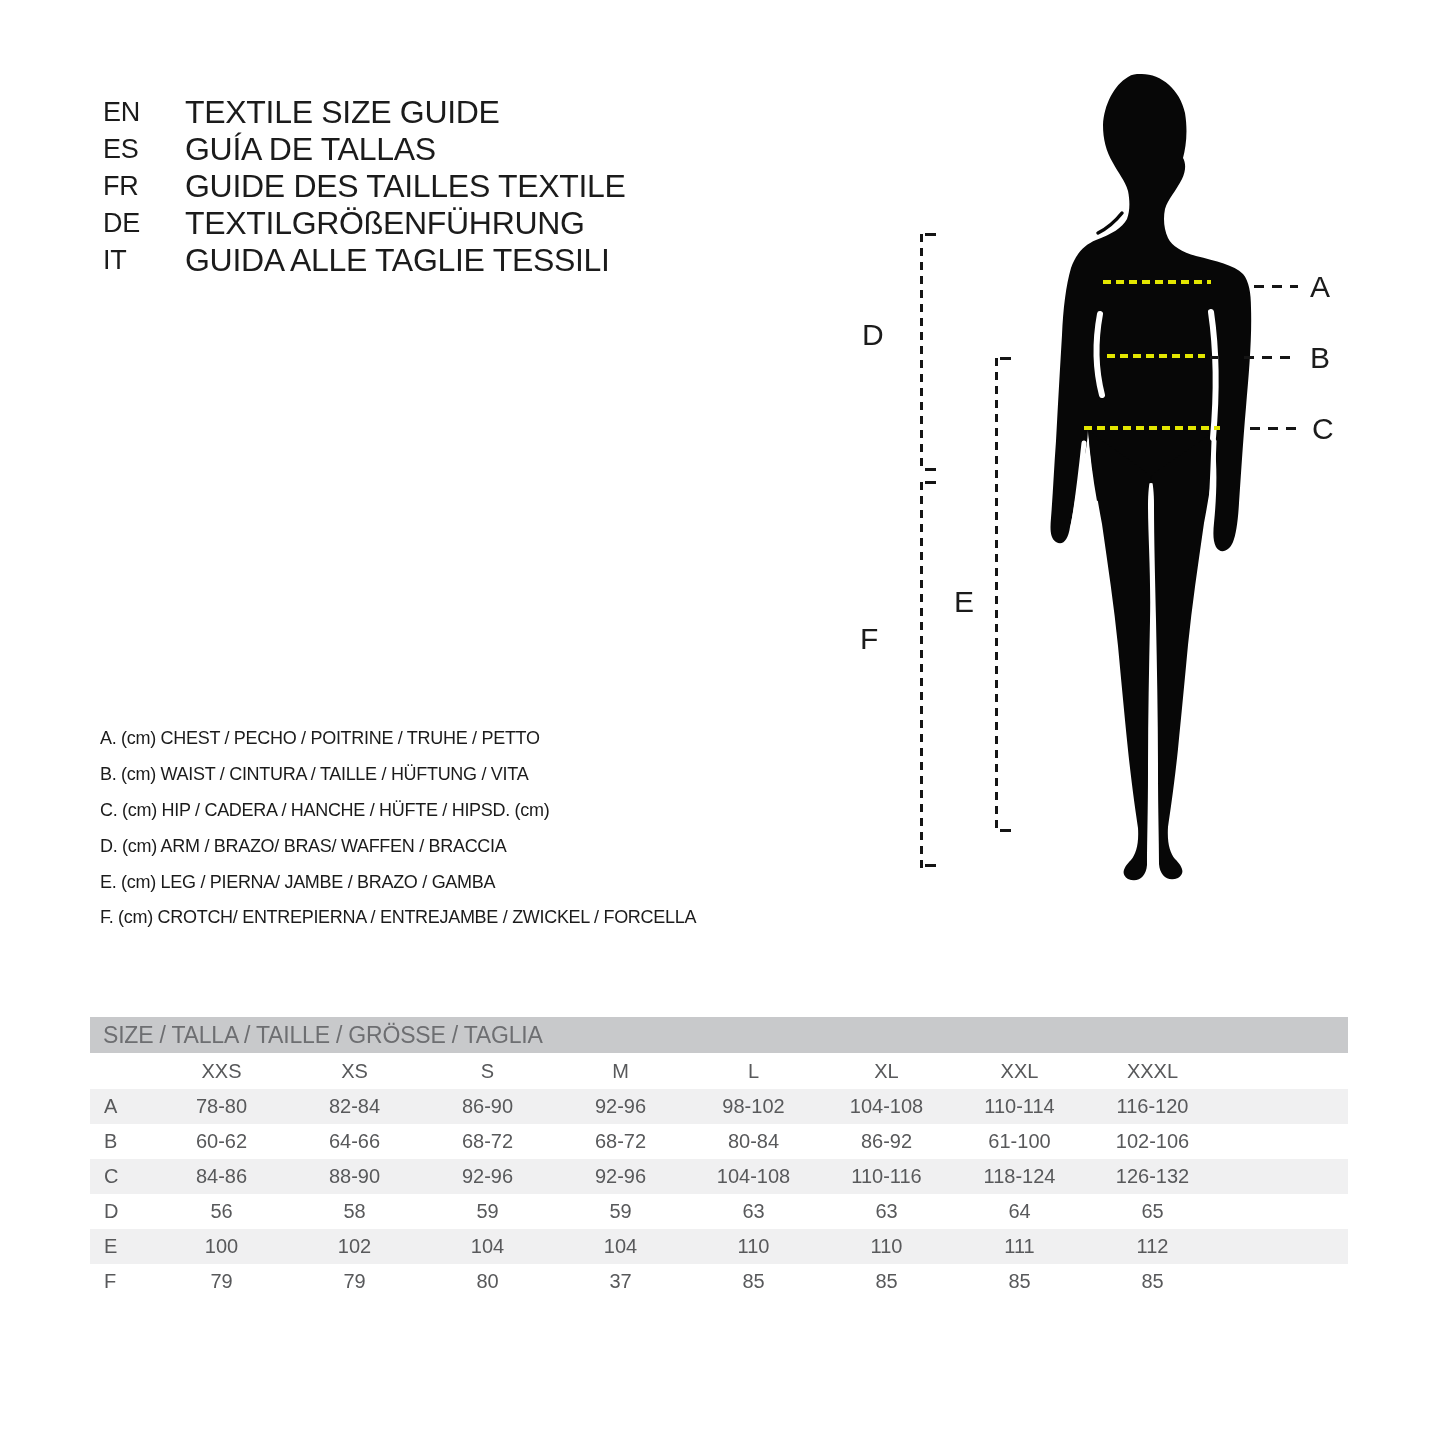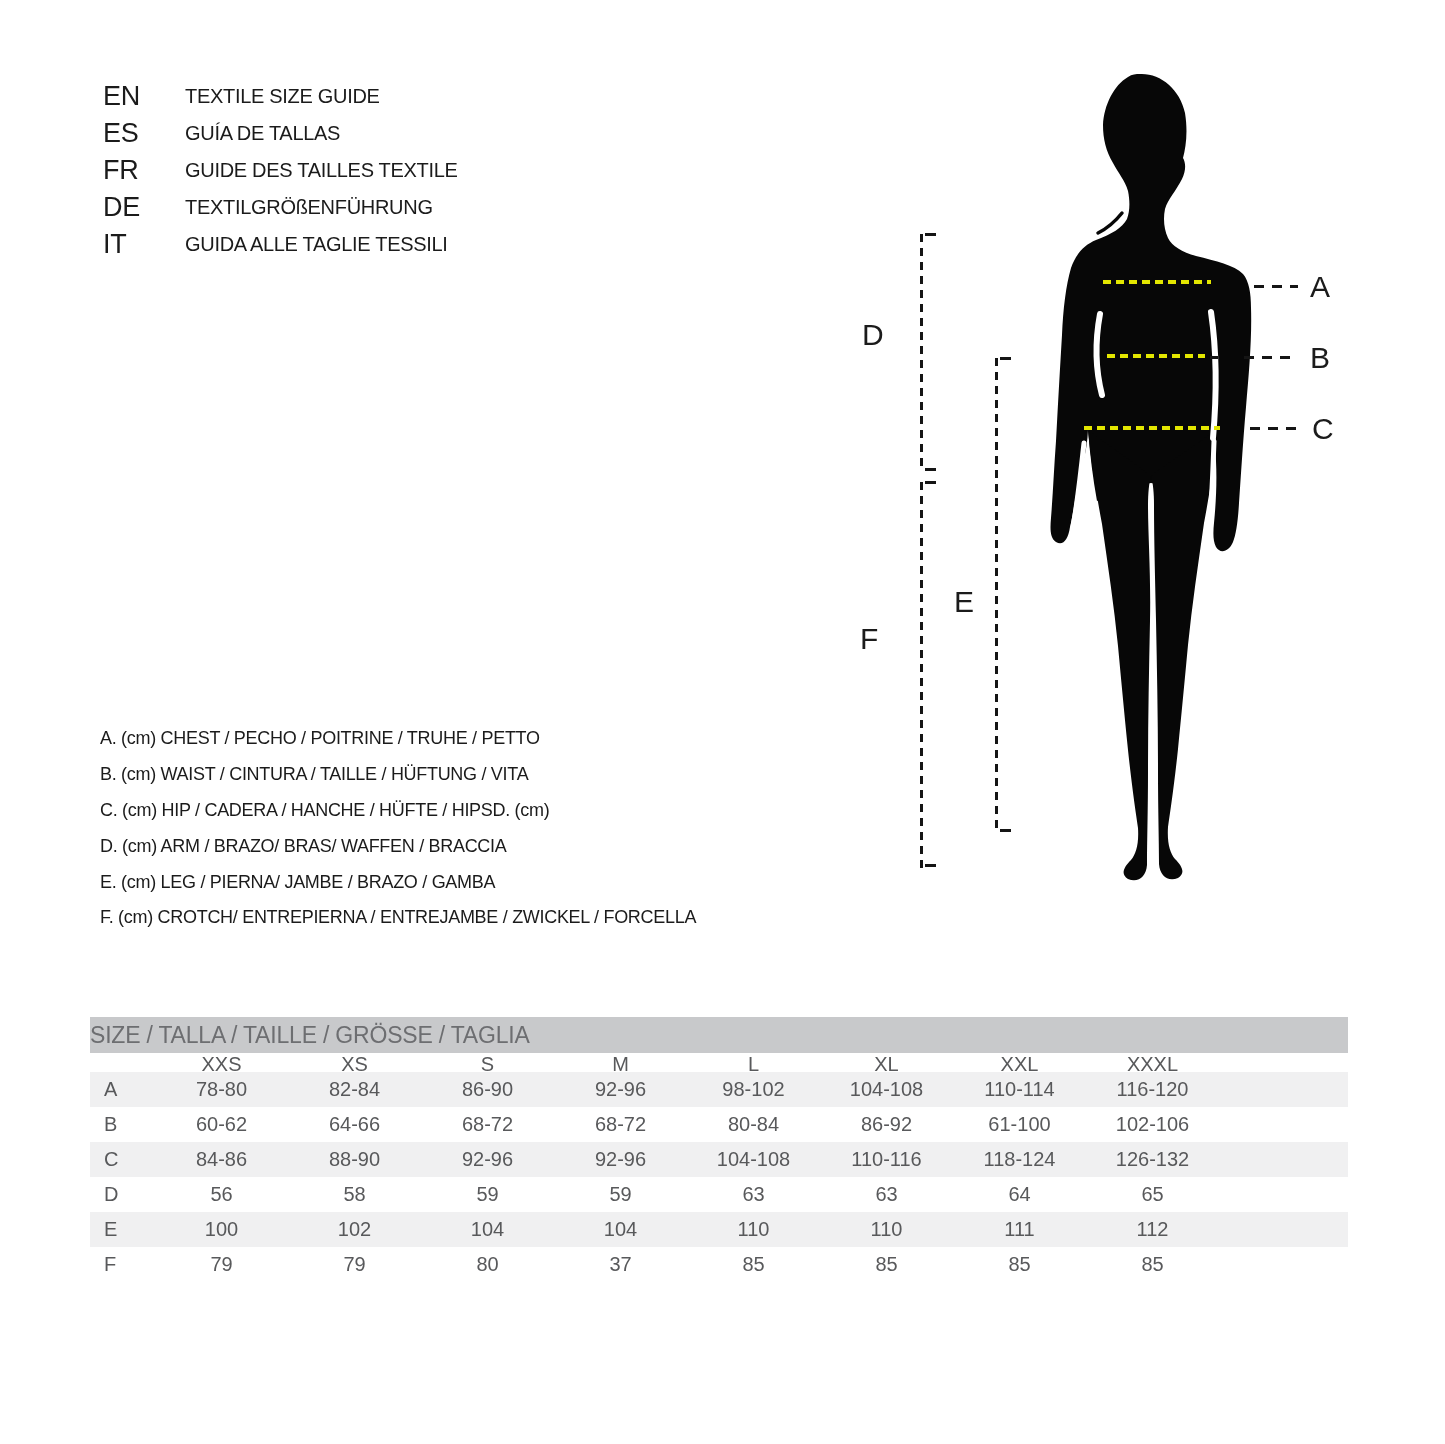--- a/index.html
+++ b/index.html
@@ -4,37 +4,37 @@
 <style>
   html,body{margin:0;padding:0;background:#ffffff;}
   #canvas{
     position:relative;width:1445px;height:1444px;overflow:hidden;
     background:#ffffff;color:#1b1b1b;
     font-family:"Liberation Sans", sans-serif;
     --yellow:#e3e600; --dash:#151515; --sil:#070707;
     --banner-bg:#c8c9cb; --banner-text:#6d6e71; --stripe:#f0f0f1; --cell:#58595b;
   }
   
-  #lang-block{position:absolute;left:103px;top:78px;}
+  #lang-block{position:absolute;left:103px;top:94px;}
   .lang-row{display:flex;height:37px;align-items:center;}
   .lang-code{width:82px;font-size:27px;letter-spacing:-0.3px;}
-  .lang-title{font-size:20px;letter-spacing:-0.3px;white-space:nowrap;}
+  .lang-title{font-size:32px;letter-spacing:-0.3px;white-space:nowrap;}
   
   #legend-block{position:absolute;left:100px;top:721px;}
   .legend-line{height:35.8px;display:flex;align-items:center;font-size:18px;letter-spacing:-0.3px;white-space:nowrap;}
   
   #section-title{position:absolute;left:100px;top:966px;font-size:25px;letter-spacing:-0.3px;}
   
   #size-table{position:absolute;left:90px;top:1017px;width:1258px;}
   .banner{height:36px;background:var(--banner-bg);color:var(--banner-text);
-          display:flex;align-items:center;box-sizing:border-box;
+          display:flex;align-items:center;padding-left:13px;box-sizing:border-box;
           font-size:23px;letter-spacing:-0.2px;}
   .trow{display:grid;grid-template-columns:65px repeat(8,133px);height:35px;align-items:center;
         font-size:20px;color:var(--cell);}
-  .trow.sizes-row{height:19px;}
+  .trow.sizes-row{height:36px;}
   .trow .cell{text-align:center;}
   .trow .rlabel{text-align:left;padding-left:14px;}
   .trow.stripe{background:var(--stripe);}
   
   .vline{position:absolute;width:3px;z-index:4;
          background-image:repeating-linear-gradient(to bottom,var(--dash) 0 8px,transparent 8px 14px);}
   .hline{position:absolute;height:3px;z-index:4;
          background-image:repeating-linear-gradient(to right,var(--dash) 0 10px,transparent 10px 18px);}
   .yline{position:absolute;height:4px;z-index:3;
          background-image:repeating-linear-gradient(to right,var(--yellow) 0 8px,transparent 8px 13px);}

